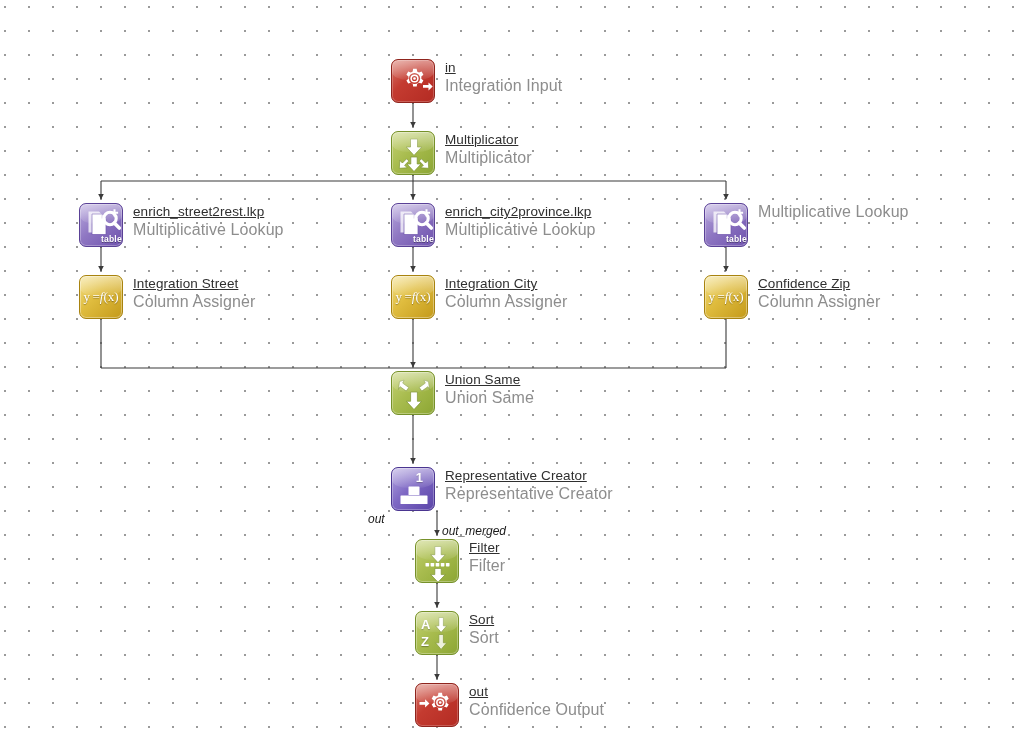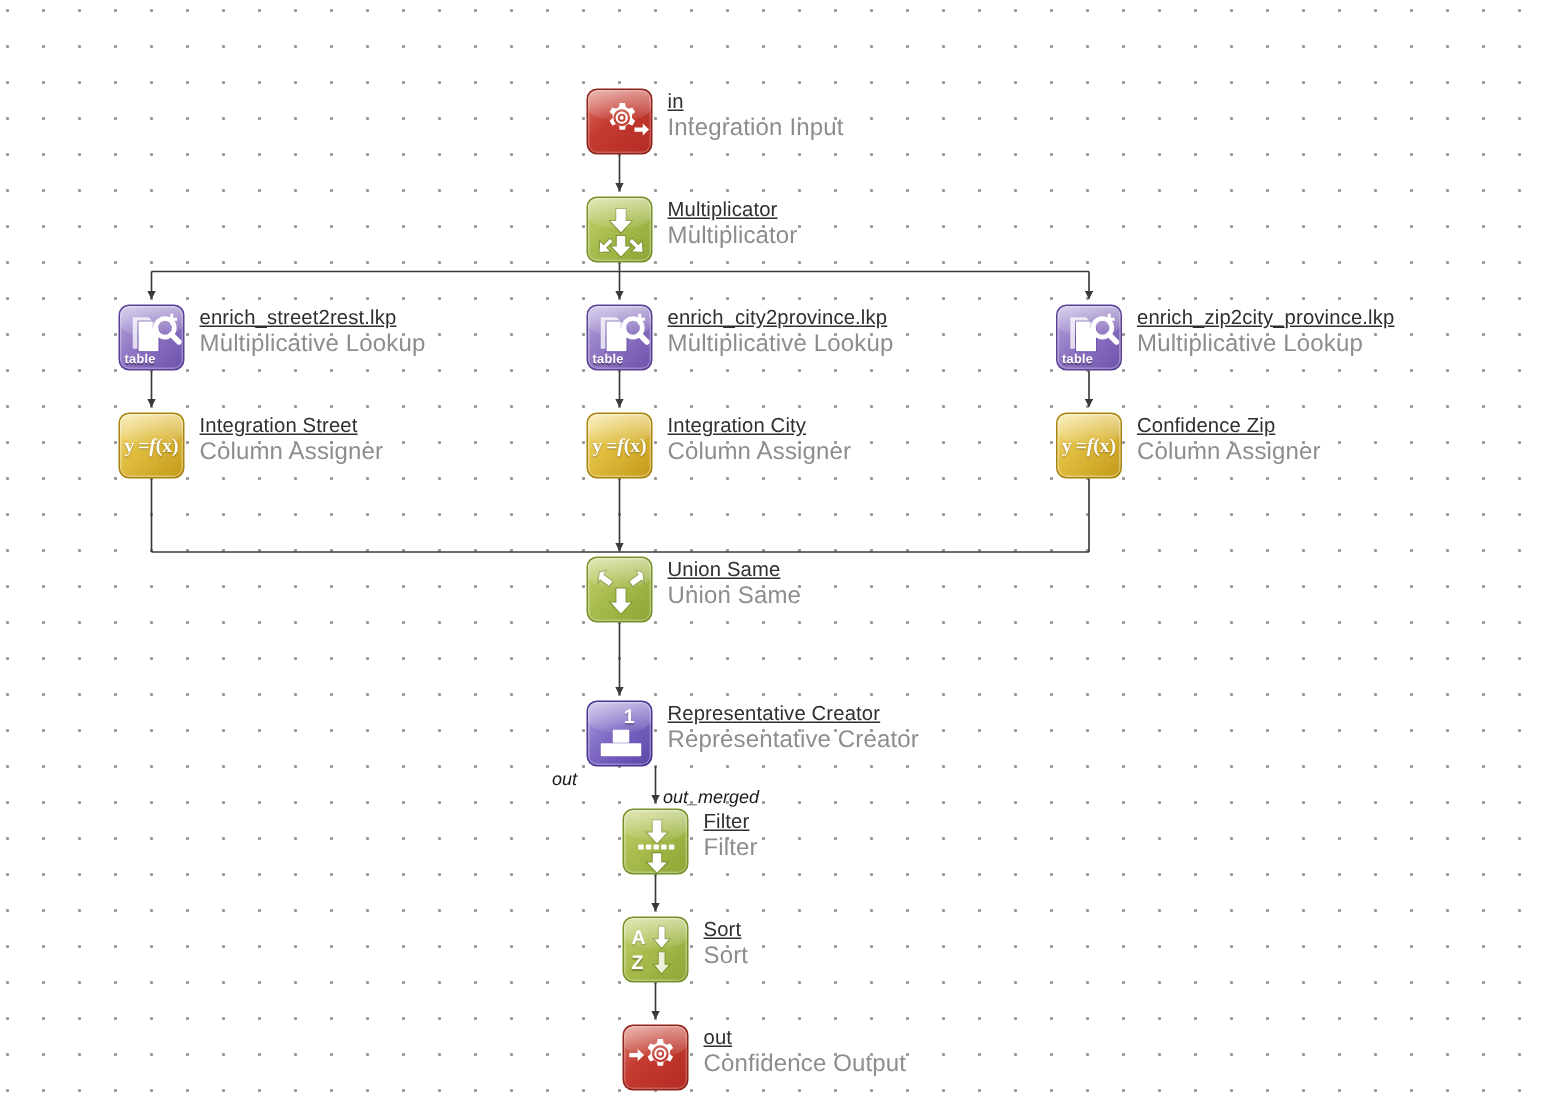--- a/index.html
+++ b/index.html
@@ -87,31 +87,31 @@
     box-shadow:inset 0 0 0 1px rgba(255,255,255,.28);
   }
   
   .ic-gold{
     background:linear-gradient(135deg,#f3e08a 0%, #e0bd3f 42%, #c49a1a 100%);
     border:1px solid #a8830f;
     box-shadow:inset 0 0 0 1px rgba(255,255,255,.35);
   }
   .ic-svg{position:absolute;left:0;top:0;width:44px;height:44px;}
   .tablewd{
-    position:absolute;left:3px;bottom:2px;
+    position:absolute;left:21px;bottom:2px;
     font-size:8.5px;font-weight:bold;color:#ffffff;
     font-family:"Liberation Sans", sans-serif;
     letter-spacing:0.2px;
     text-shadow:0 1px 0 rgba(0,0,0,.35);
   }
   .fx{
     position:absolute;left:0;right:0;top:50%;
     transform:translateY(-50%);
     text-align:center;
-    font-size:13px;font-weight:bold;color:#ffffff;
+    font-size:13px;font-weight:normal;color:#ffffff;
     font-family:"Liberation Serif", serif;
     text-shadow:0 1px 1px rgba(0,0,0,.35);
   }
   .fx i{font-family:"Liberation Serif", serif;font-style:italic;}
   .az{
     position:absolute;left:5px;top:4px;
     font-size:13px;font-weight:bold;color:#ffffff;
     line-height:17px;
     font-family:"Liberation Sans", sans-serif;
     text-shadow:0 1px 1px rgba(0,0,0,.3);
@@ -258,21 +258,20 @@
           <path d="M21.5 10 v4.5 h4.5 z" fill="#d6cdea"></path>
           <circle cx="30" cy="14.5" r="6.2" fill="none" stroke="#ffffff" stroke-width="3.1"></circle>
           <path d="M34.3 19 l5 5" stroke="#ffffff" stroke-width="3.6" stroke-linecap="round"></path>
           <path d="M33.5 5.2 h2 v2.6 h2.6 v2 h-2.6 v2.6 h-2 v-2.6 h-2.6 v-2 h2.6 z" fill="#ffffff"></path>
         </g>
       </svg>
       <div class="tablewd">table</div>
       <div class="gloss"></div>
     </div>
     <div class="labels">
-      <div class="title">enrich_zip2city_province.lkp</div>
       <div class="subtitle">Multiplicative Lookup</div>
     </div>
   </div>
 
   <div class="node" style="left:79px;top:275px;">
     <div class="icon ic-gold">
       <div class="fx">y =<i>f</i>(x)</div>
       <div class="gloss"></div>
     </div>
     <div class="labels">

